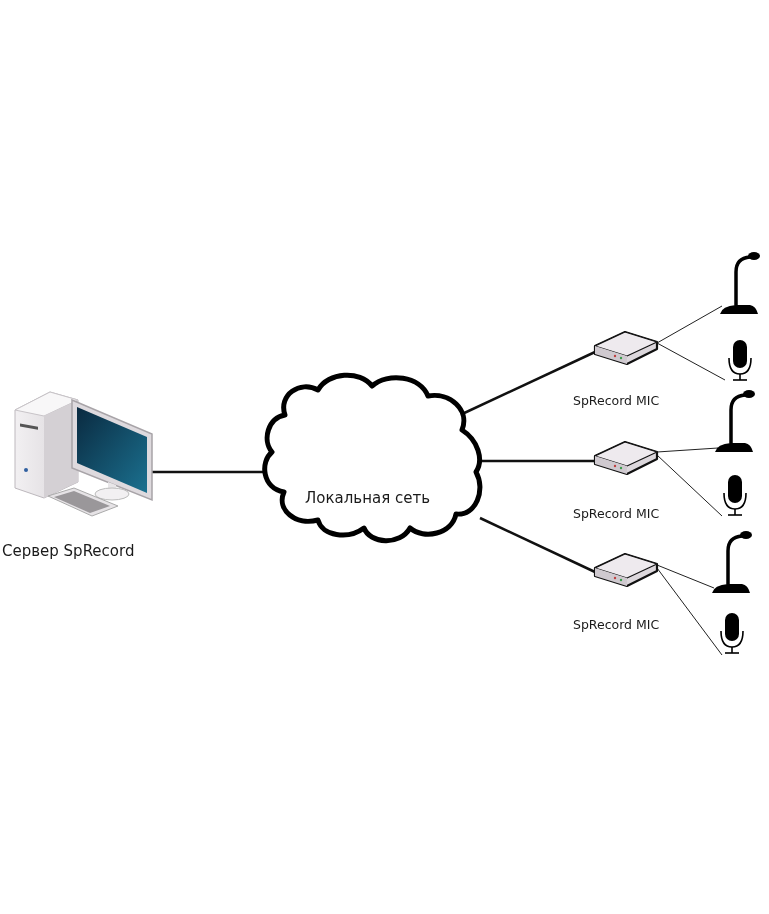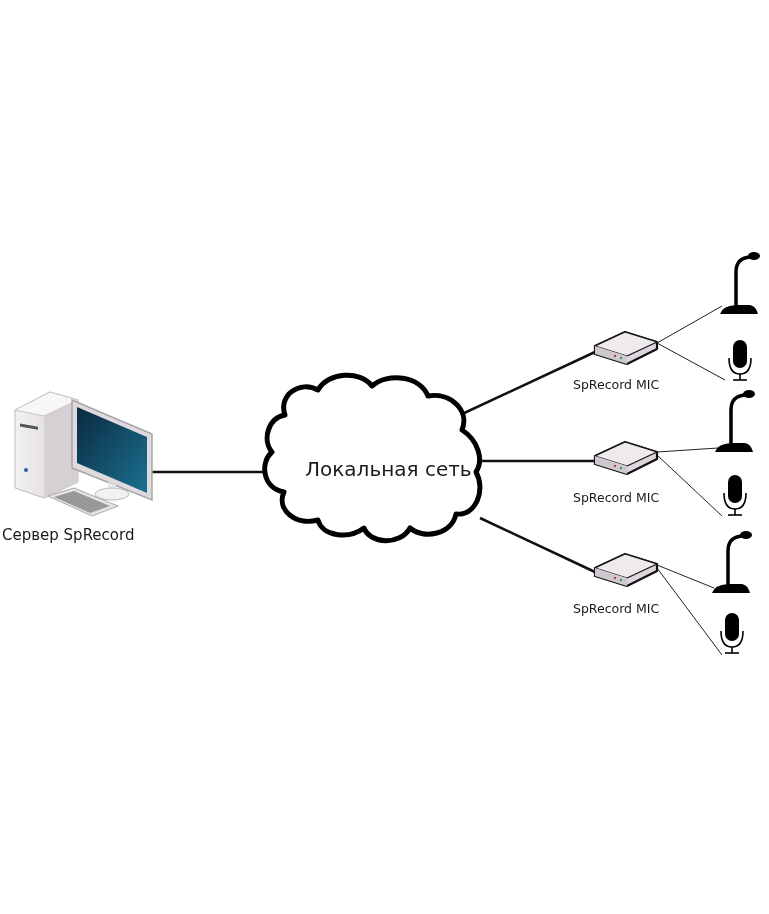--- a/index.html
+++ b/index.html
@@ -1,20 +1,20 @@
 <!DOCTYPE html>
 <html><head>
   <meta charset="utf-8">
   <style>
     html, body { margin: 0; padding: 0; background: #ffffff; }
     body { width: 769px; height: 914px; position: relative; overflow: hidden; font-family: "DejaVu Sans", sans-serif; }
     #diagram { position: absolute; left: 0; top: 0; width: 769px; height: 914px; }
-    .label { position: absolute; color: #1a1a1a; white-space: nowrap; }
+    .label { position: absolute; color: #1a1a1a; white-space: nowrap; margin-top: 16px; }
     .server-label { left: 2px; top: 526px; font-size: 15px; }
-    .cloud-label { left: 305px; top: 457px; font-size: 20px; }
+    .cloud-label { left: 305px; top: 473px; font-size: 15px; }
     .mic-label { font-size: 12.5px; }
   </style>
 </head>
 <body>
 
 <svg id="diagram" viewBox="0 0 769 914" xmlns="http://www.w3.org/2000/svg">
   <defs>
     <linearGradient id="screenGrad" x1="0" y1="0" x2="1" y2="1">
       <stop offset="0" stop-color="#0a2a40"></stop>
       <stop offset="1" stop-color="#1b7190"></stop>

